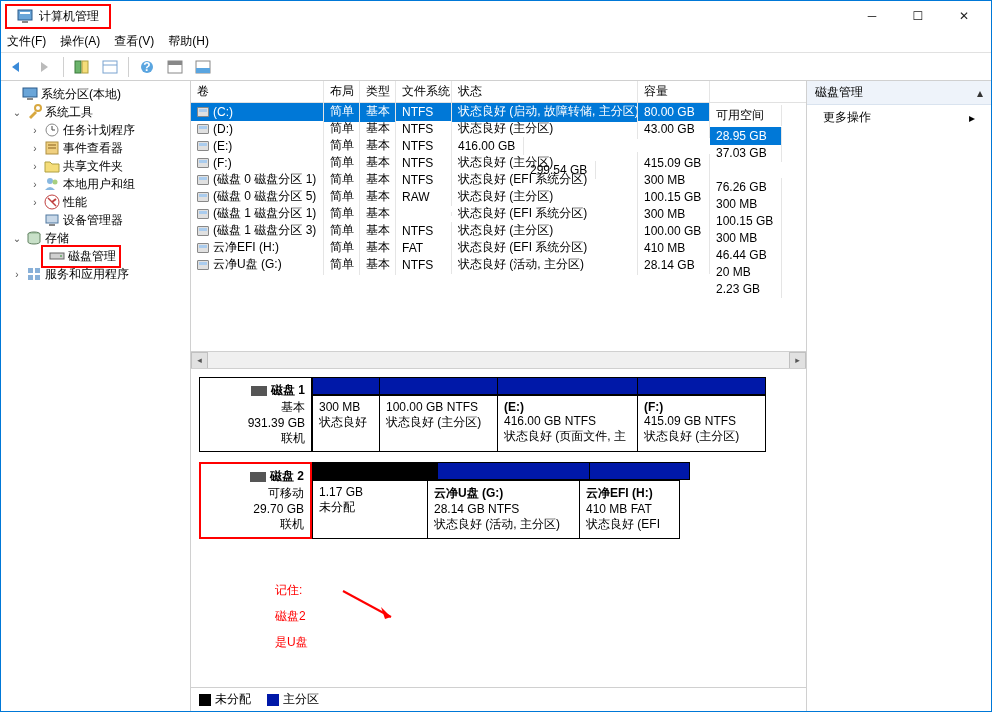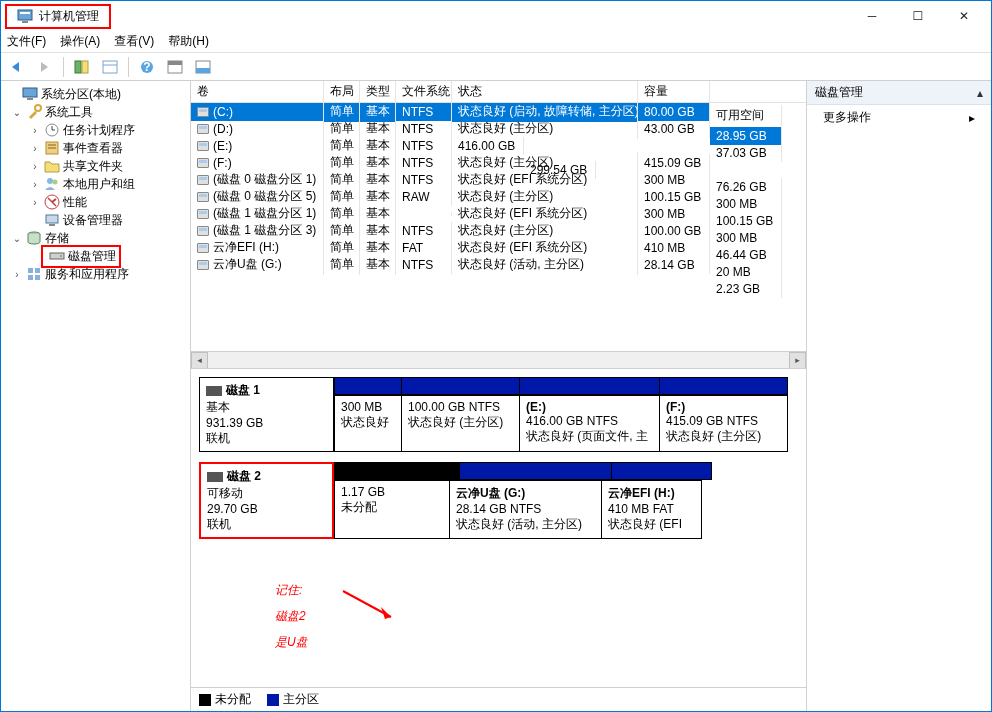--- a/index.html
+++ b/index.html
@@ -45,40 +45,40 @@
 .c-st  { width: 186px; }
 .c-cap { width: 72px; }
 .c-free{ width: 72px; margin-top: 48px; }
 
 .hscroll { height: 17px; background: #f0f0f0; border-top: 1px solid #d0d0d0; display:flex; align-items:center; }
 .hscroll .arrow { width: 17px; height: 17px; background:#e1e1e1; border:1px solid #c0c0c0; display:flex; align-items:center; justify-content:center; font-size:9px; color:#555; }
 .hscroll .track { flex:1; background:#f0f0f0; }
 
 .graphical { flex: 1; overflow: auto; padding: 8px; background: #fff; }
 .disk-block { display: flex; margin-bottom: 10px; }
-.disk-label { width: 135px; border: 1px solid #000; padding: 4px 6px; background: #fff; }
+.disk-label { width: 113px; border: 1px solid #000; padding: 4px 6px; background: #fff; text-align: right; }
 .disk-label .disk-icn { width: 16px; height: 10px; background:#555; display:inline-block; margin-right:4px; vertical-align:middle; }
 .disk-label .dname { font-weight: bold; }
 .disk-parts { flex: 1; display: flex; flex-direction: column; }
 .disk-topbar { height: 18px; display:flex; }
 .disk-topbar .seg-top { border:1px solid #000; border-left:none; }
 .parts-row { flex:1; display: flex; }
 .part { border: 1px solid #000; border-left: none; padding: 4px 6px; overflow: hidden; }
 .part.first { border-left: 1px solid #000; }
 .disk2-highlight { border: 2px solid #ff0000; }
 
 .legend { height: 24px; border-top: 1px solid #d0d0d0; display:flex; align-items:center; padding: 0 8px; gap: 16px; }
 .legend .sw { width: 12px; height: 12px; display:inline-block; margin-right:4px; vertical-align:middle; }
 
 .actions { width: 184px; display:flex; flex-direction:column; }
 .actions-head { height: 22px; border-bottom: 1px solid #d0d0d0; padding: 2px 8px; display:flex; align-items:center; font-weight:normal; }
 .actions-group { background: #eef3fa; padding: 3px 8px; display:flex; align-items:center; justify-content:space-between; border-bottom:1px solid #d9e3ef;}
 .actions-item { padding: 4px 16px; display:flex; align-items:center; justify-content:space-between; }
 
-.annotation { position: absolute; left: 84px; top: 496px; color: #ff0000; font-size: 18px; line-height: 26px; font-style: italic; }
+.annotation { position: absolute; left: 84px; top: 496px; color: #ff0000; font-size: 18px; line-height: 26px; }
 .arrow-svg { position: absolute; left: 150px; top: 508px; }
 
 .svg-icon { width:16px; height:16px; }
 </style>
 </head>
 <body>
 
 <div class="titlebar">
   <span class="title-box">
     <span class="ticon">

